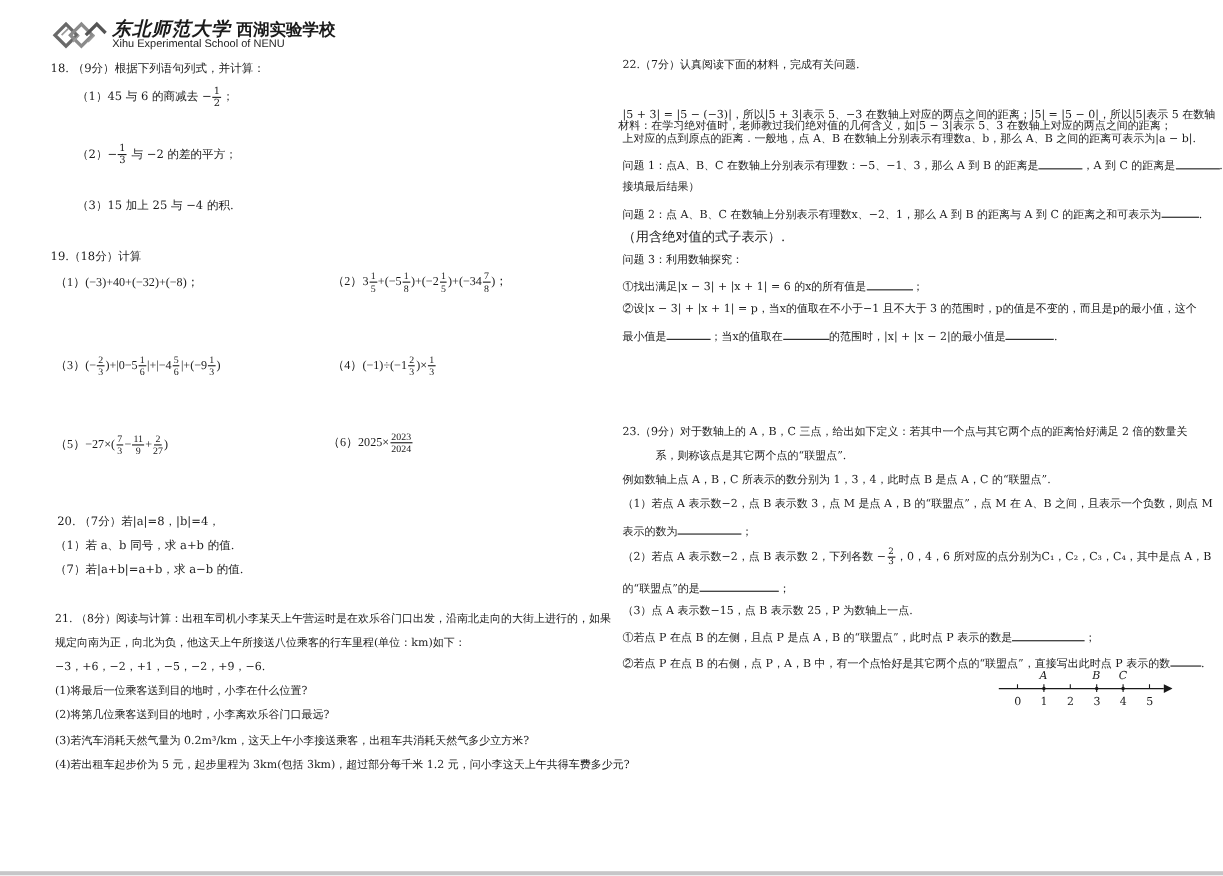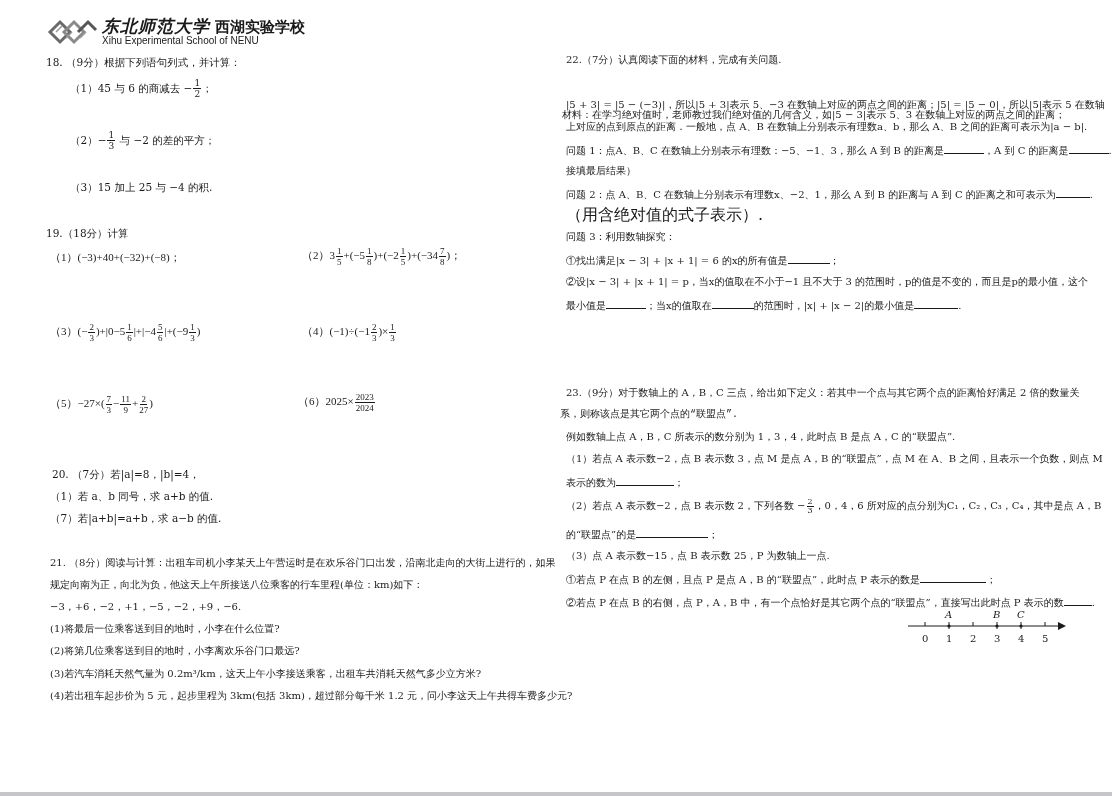--- a/index.html
+++ b/index.html
@@ -114,32 +114,32 @@
 <div class="abs t" style="left:562px; top:76px; font-size:10px;margin-top:32px;">材料：在学习绝对值时，老师教过我们绝对值的几何含义，如|5 − 3|表示 5、3 在数轴上对应的两点之间的距离；</div>
 <div class="abs t" style="left:566px; top:98px; font-size:10px;">|5 + 3| = |5 − (−3)|，所以|5 + 3|表示 5、−3 在数轴上对应的两点之间的距离；|5| = |5 − 0|，所以|5|表示 5 在数轴</div>
 <div class="abs t" style="left:566px; top:120px; font-size:10px;">上对应的点到原点的距离．一般地，点 A、B 在数轴上分别表示有理数a、b，那么 A、B 之间的距离可表示为|a − b|.</div>
 <div class="abs t" style="left:566px; top:142px; font-size:10px;">
   <span>问题 1：点A、B、C 在数轴上分别表示有理数：−5、−1、3，那么 A 到 B 的距离是</span><span class="blank" style="width:40px;"></span><span>，A 到 C 的距离是</span><span class="blank" style="width:40px;"></span><span>.（直</span>
 </div>
 <div class="abs t" style="left:566px; top:164px; font-size:10px;">接填最后结果）</div>
 <div class="abs t" style="left:566px; top:186px; font-size:10px;">
   <span>问题 2：点 A、B、C 在数轴上分别表示有理数x、−2、1，那么 A 到 B 的距离与 A 到 C 的距离之和可表示为</span><span class="blank" style="width:34px;"></span>.
 </div>
-<div class="abs t" style="left:566px; top:208px; font-size:16px;">（用含绝对值的式子表示）.</div>
+<div class="abs t" style="left:566px; top:208px; font-size:12px;">（用含绝对值的式子表示）.</div>
 <div class="abs t" style="left:566px; top:230px; font-size:10px;">问题 3：利用数轴探究：</div>
 <div class="abs t" style="left:566px; top:252px; font-size:10px;">
   <span>①找出满足|x − 3| + |x + 1| = 6 的x的所有值是</span><span class="blank" style="width:42px;"></span>；
 </div>
 <div class="abs t" style="left:566px; top:275px; font-size:10px;">②设|x − 3| + |x + 1| = p，当x的值取在不小于−1 且不大于 3 的范围时，p的值是不变的，而且是p的最小值，这个</div>
 <div class="abs t" style="left:566px; top:297px; font-size:10px;">
   <span>最小值是</span><span class="blank" style="width:40px;"></span><span>；当x的值取在</span><span class="blank" style="width:42px;"></span><span>的范围时，|x| + |x − 2|的最小值是</span><span class="blank" style="width:44px;"></span>.
 </div>
 
 <div class="abs t" style="left:566px; top:386px; font-size:10px;">23.（9分）对于数轴上的 A，B，C 三点，给出如下定义：若其中一个点与其它两个点的距离恰好满足 2 倍的数量关</div>
-<div class="abs t" style="left:560px; top:408px; font-size:10px;font-family:Liberation Mono, monospace;">系，则称该点是其它两个点的“联盟点”.</div>
+<div class="abs t" style="left:596px; top:408px; font-size:10px;">系，则称该点是其它两个点的“联盟点”.</div>
 <div class="abs t" style="left:566px; top:430px; font-size:10px;">例如数轴上点 A，B，C 所表示的数分别为 1，3，4，此时点 B 是点 A，C 的“联盟点”.</div>
 <div class="abs t" style="left:566px; top:452px; font-size:10px;">（1）若点 A 表示数−2，点 B 表示数 3，点 M 是点 A，B 的“联盟点”，点 M 在 A、B 之间，且表示一个负数，则点 M</div>
 <div class="abs t" style="left:566px; top:474px; font-size:10px;">
   <span>表示的数为</span><span class="blank" style="width:58px;"></span>；
 </div>
 <div class="abs t" style="left:566px; top:498px; font-size:10px;">（2）若点 A 表示数−2，点 B 表示数 2，下列各数 −<span class="frac" style="font-size:8px;line-height:8px;">
       <span class="n">2</span>
       <span>3</span>
     </span>，0，4，6 所对应的点分别为C₁，C₂，C₃，C₄，其中是点 A，B</div>
 <div class="abs t" style="left:566px; top:526px; font-size:10px;">

